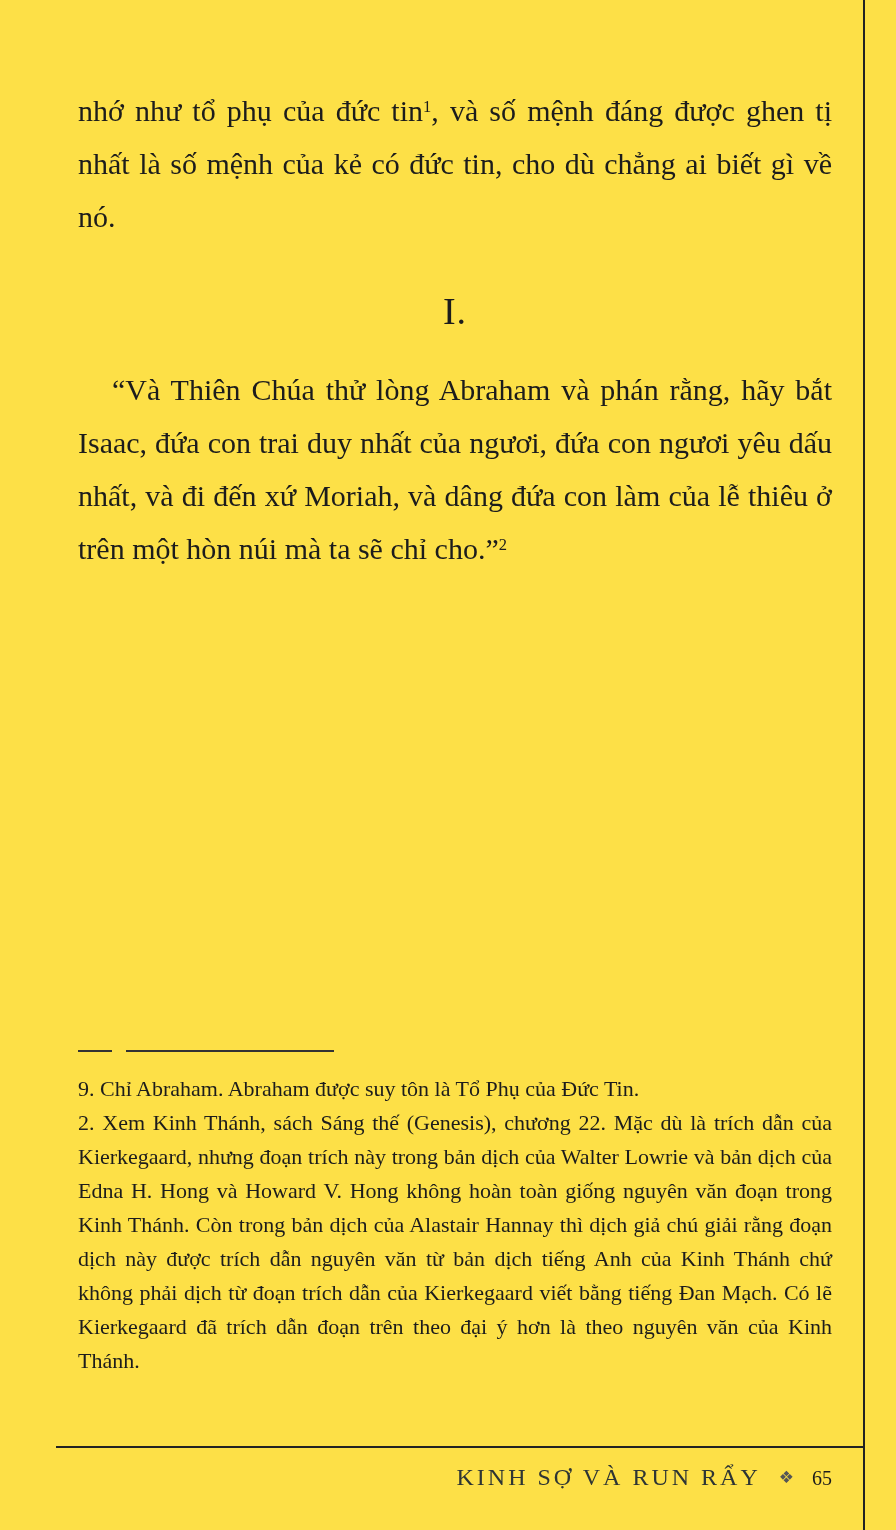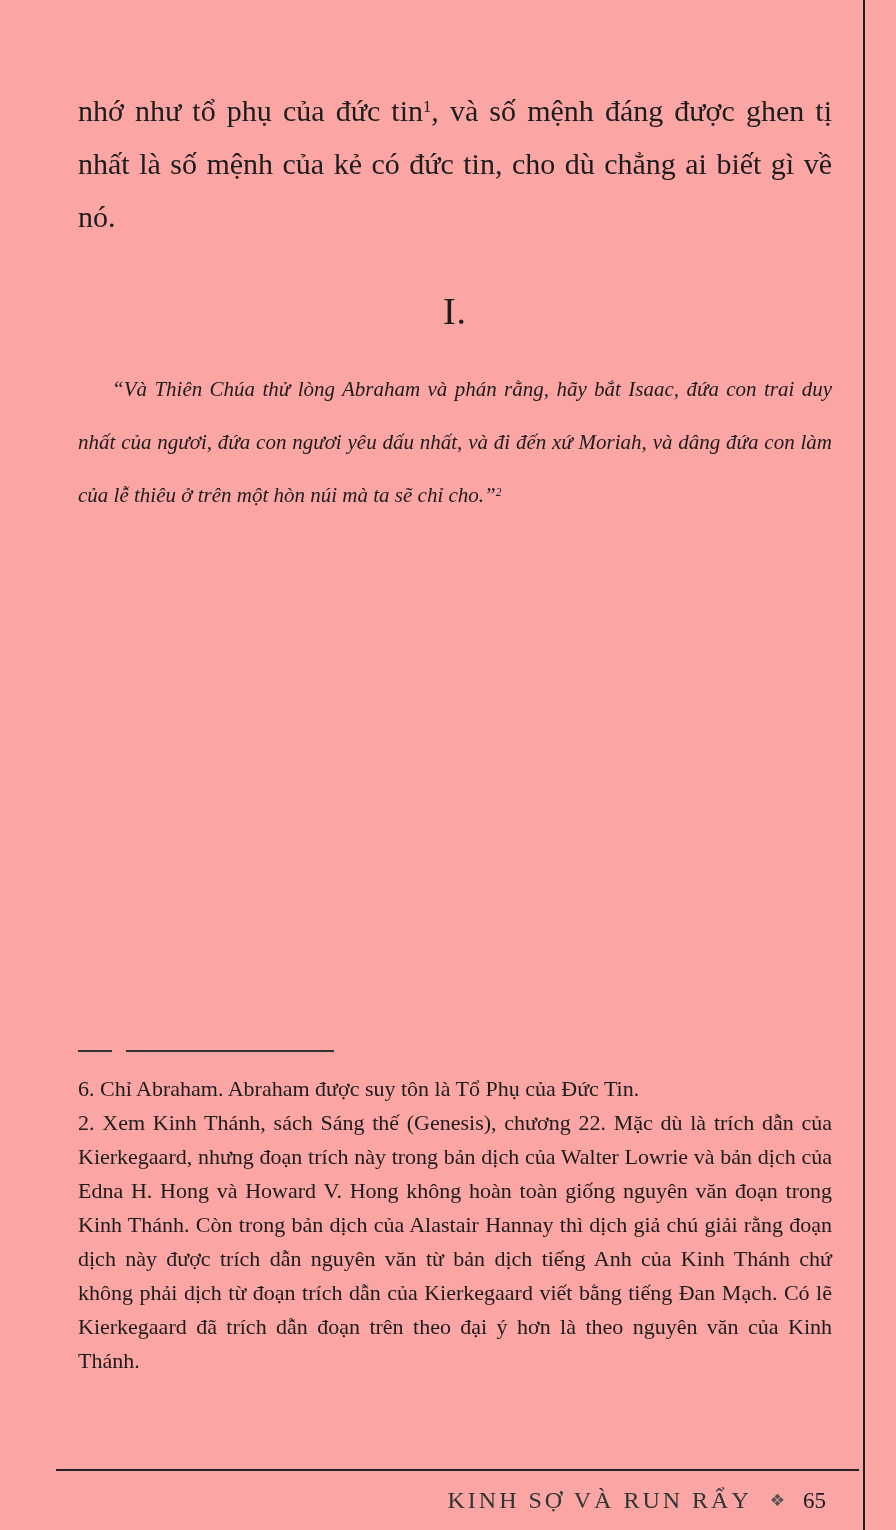--- a/index.html
+++ b/index.html
@@ -5,21 +5,21 @@
   html, body {
     margin: 0;
     padding: 0;
     background: #e8e8e8;
   }
   .page {
     position: relative;
     width: 896px;
     height: 1530px;
     margin: 0 auto;
-    background: #fca5a5;
+    background: #fde047;
     overflow: hidden;
     font-family: "Liberation Serif", "DejaVu Serif", serif;
     color: #1c1c1c;
   }
   
   .scan-edge-right {
     position: absolute;
     top: 0;
     bottom: 0;
     right: 31px;
@@ -51,22 +51,21 @@
   }
   .section-heading {
     font-size: 38px;
     font-weight: normal;
     text-align: center;
     letter-spacing: 1px;
     margin: 44px 0 28px 0;
     line-height: 48px;
   }
   .quote {
-    font-style: italic;
-    font-size: 21px;
+    font-size: 30px;
     line-height: 53px;
     text-align: justify;
     text-indent: 34px;
     margin: 0 0 18px 0;
   }
   .footnote-block {
     position: absolute;
     left: 78px;
     top: 1050px;
     width: 754px;
@@ -87,23 +86,23 @@
   .footnote-sep .seg.long  { width: 208px; }
   .footnote {
     font-size: 22px;
     line-height: 34px;
     text-align: justify;
     margin: 0;
   }
   .page-footer {
     position: absolute;
     left: 0;
-    right: 6px;
+    right: 0;
     bottom: 0;
-    height: 61px;
+    height: 84px;
   }
   .footer-rule {
     position: absolute;
     top: 0;
     left: 56px;
     right: 31px;
     height: 2px;
     background: #222;
   }
   .footer-line {
@@ -119,21 +118,21 @@
     letter-spacing: 3px;
     color: #2e3534;
   }
   .ornament {
     font-size: 17px;
     color: #555;
     position: relative;
     top: -2px;
   }
   .page-number {
-    font-size: 23px;
+    font-size: 20px;
     color: #1c1c1c;
   }
 </style>
 </head>
 <body>
 
 <div class="page">
 
   <div class="scan-edge-right"></div>
 
@@ -147,21 +146,21 @@
     <p class="quote"><span>“Và Thiên Chúa thử lòng Abraham và phán rằng, hãy bắt Isaac, đứa con trai duy nhất của ngươi, đứa con ngươi yêu dấu nhất, và đi đến xứ Moriah, và dâng đứa con làm của lễ thiêu ở trên một hòn núi mà ta sẽ chỉ cho.”</span><sup class="fn-ref">2</sup></p>
 
 
   </main>
 
   <section class="footnote-block">
     <div class="footnote-sep">
       <span class="seg short"></span>
       <span class="seg long"></span>
     </div>
-    <p class="footnote">6. Chỉ Abraham. Abraham được suy tôn là Tổ Phụ của Đức Tin.</p>
+    <p class="footnote">9. Chỉ Abraham. Abraham được suy tôn là Tổ Phụ của Đức Tin.</p>
     <p class="footnote">2. Xem Kinh Thánh, sách Sáng thế (Genesis), chương 22. Mặc dù là trích dẫn của Kierkegaard, nhưng đoạn trích này trong bản dịch của Walter Lowrie và bản dịch của Edna H. Hong và Howard V. Hong không hoàn toàn giống nguyên văn đoạn trong Kinh Thánh. Còn trong bản dịch của Alastair Hannay thì dịch giả chú giải rằng đoạn dịch này được trích dẫn nguyên văn từ bản dịch tiếng Anh của Kinh Thánh chứ không phải dịch từ đoạn trích dẫn của Kierkegaard viết bằng tiếng Đan Mạch. Có lẽ Kierkegaard đã trích dẫn đoạn trên theo đại ý hơn là theo nguyên văn của Kinh Thánh.</p>
   </section>
 
   <footer class="page-footer">
     <div class="footer-rule"></div>
     <div class="footer-line">
       <span class="running-title">KINH SỢ VÀ RUN RẨY</span>
       <span class="ornament">❖</span>
       <span class="page-number">65</span>
     </div>

